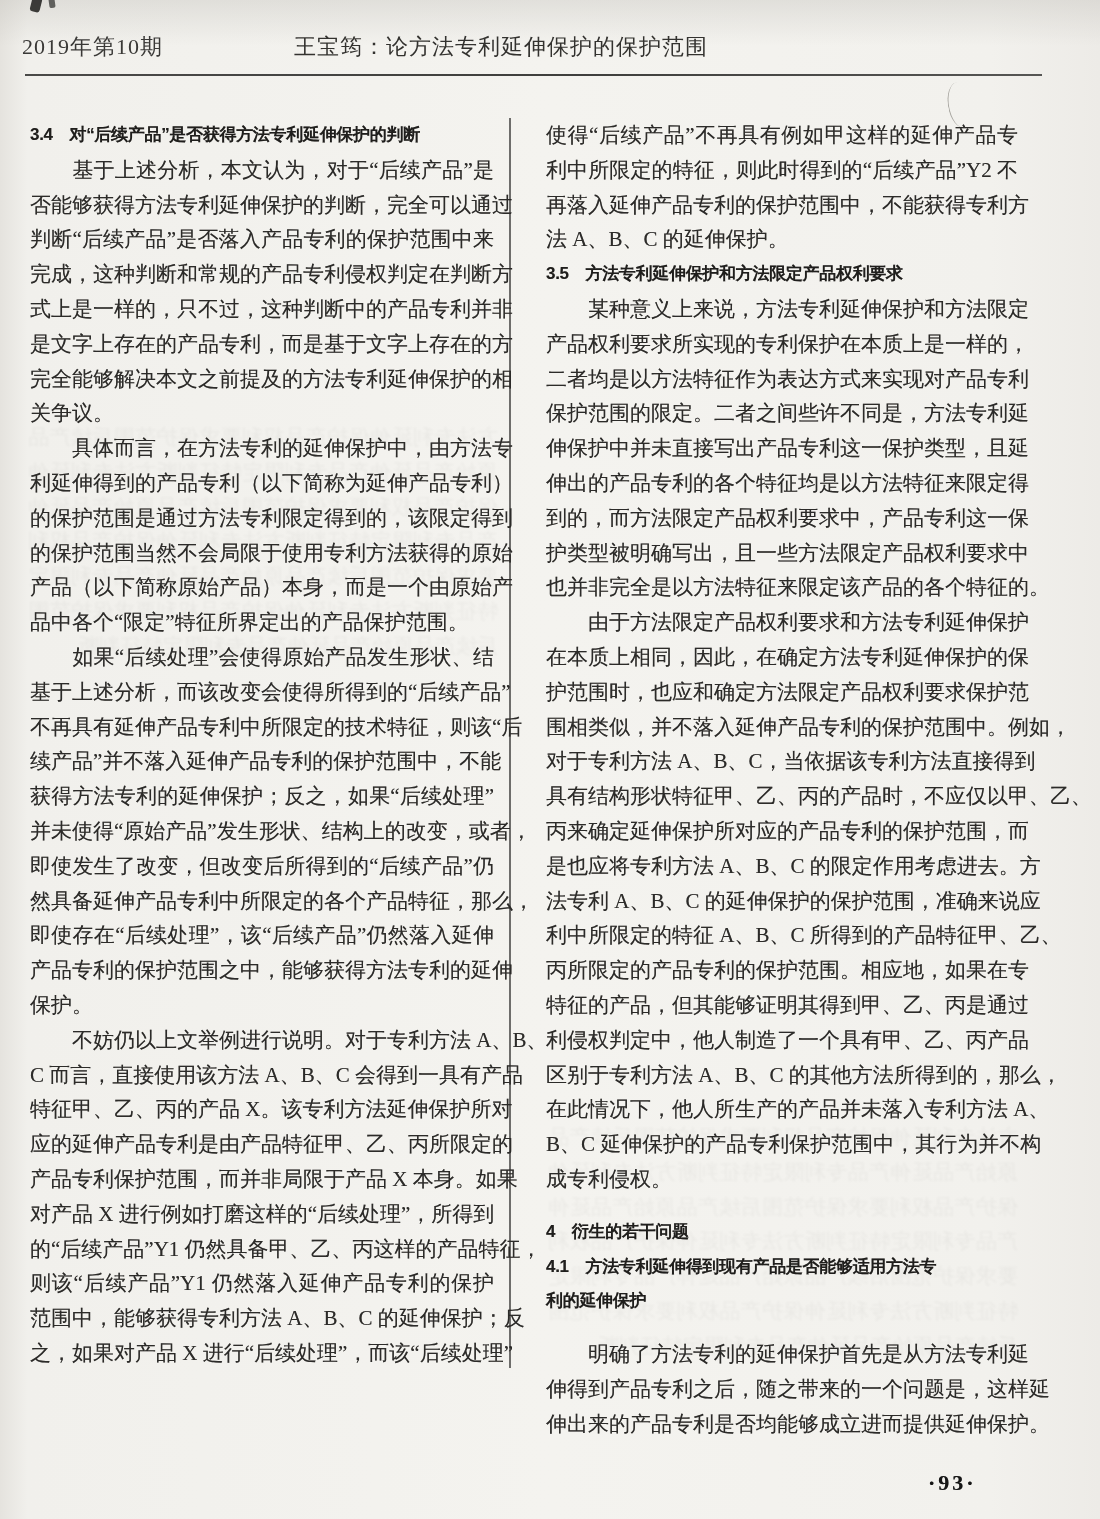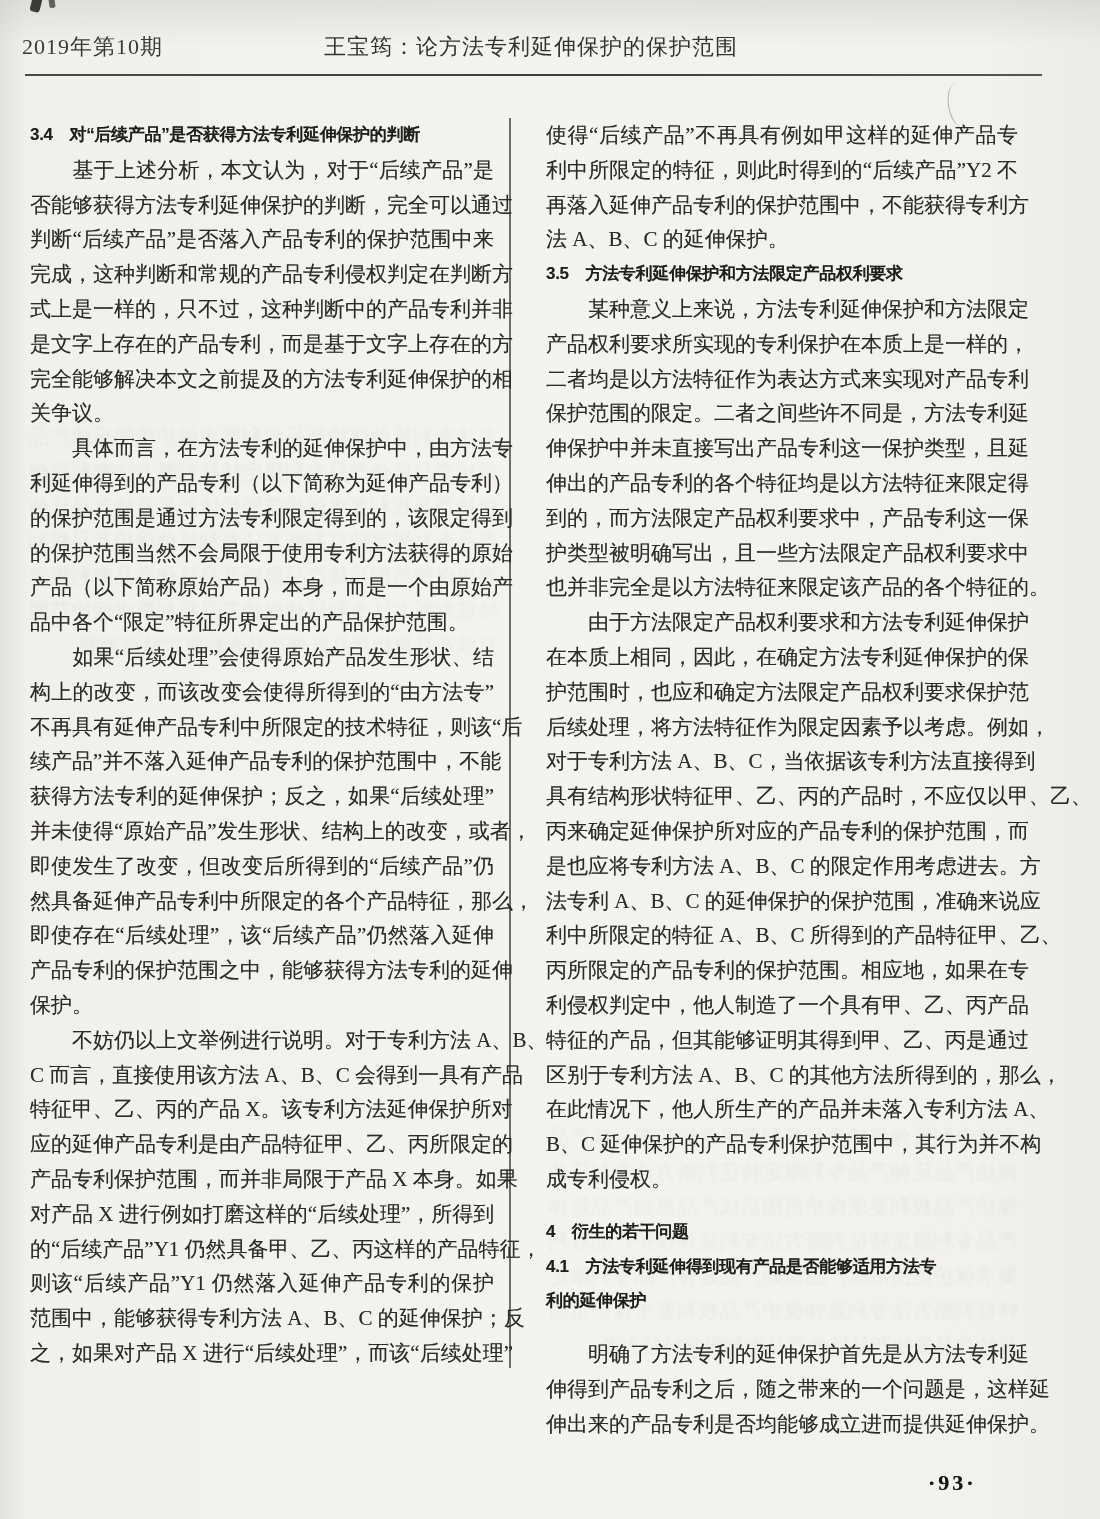--- a/index.html
+++ b/index.html
@@ -14,21 +14,21 @@
       linear-gradient(180deg, rgba(190,188,182,.35) 0%, rgba(190,188,182,0) 3%),
       linear-gradient(90deg, #e5e3de 0%, #f1f0ec 2.5%, #f4f3ef 50%, #f2f1ed 90%, #edebe7 100%);
     color:#2c2b29;
   }
   
   .issue{
     position:absolute;left:22px;top:32px;
     font-size:22px;color:#3a3937;letter-spacing:1px;white-space:nowrap;
   }
   .running-title{
-    position:absolute;left:531px;top:32px;transform:translateX(-50%);
+    position:absolute;left:501px;top:32px;transform:translateX(-50%);
     font-size:22px;color:#33322f;letter-spacing:1px;white-space:nowrap;
   }
   .header-rule{
     position:absolute;left:25px;top:74px;width:1017px;height:2.4px;
     background:linear-gradient(90deg,#4a4a48 0%,#3f3f3d 55%,#565654 100%);
   }
   
   .col-divider{
     position:absolute;left:509px;top:118px;width:1.6px;height:1250px;
     background:#6e6d6b;
@@ -118,21 +118,21 @@
       <div class="blk p">
         <div class="ln">　　具体而言，在方法专利的延伸保护中，由方法专</div>
         <div class="ln">利延伸得到的产品专利（以下简称为延伸产品专利）</div>
         <div class="ln">的保护范围是通过方法专利限定得到的，该限定得到</div>
         <div class="ln">的保护范围当然不会局限于使用专利方法获得的原始</div>
         <div class="ln">产品（以下简称原始产品）本身，而是一个由原始产</div>
         <div class="ln ln-end">品中各个“限定”特征所界定出的产品保护范围。</div>
       </div>
       <div class="blk p">
         <div class="ln">　　如果“后续处理”会使得原始产品发生形状、结</div>
-        <div class="ln">构上的改变，而该改变会使得所得到的“由方法专”</div>
+        <div class="ln">基于上述分析，而该改变会使得所得到的“后续产品”</div>
         <div class="ln">不再具有延伸产品专利中所限定的技术特征，则该“后</div>
         <div class="ln">续产品”并不落入延伸产品专利的保护范围中，不能</div>
         <div class="ln">获得方法专利的延伸保护；反之，如果“后续处理”</div>
         <div class="ln">并未使得“原始产品”发生形状、结构上的改变，或者，</div>
         <div class="ln">即使发生了改变，但改变后所得到的“后续产品”仍</div>
         <div class="ln">然具备延伸产品专利中所限定的各个产品特征，那么，</div>
         <div class="ln">即使存在“后续处理”，该“后续产品”仍然落入延伸</div>
         <div class="ln">产品专利的保护范围之中，能够获得方法专利的延伸</div>
         <div class="ln ln-end">保护。</div>
       </div>
@@ -167,30 +167,30 @@
         <div class="ln">伸保护中并未直接写出产品专利这一保护类型，且延</div>
         <div class="ln">伸出的产品专利的各个特征均是以方法特征来限定得</div>
         <div class="ln">到的，而方法限定产品权利要求中，产品专利这一保</div>
         <div class="ln">护类型被明确写出，且一些方法限定产品权利要求中</div>
         <div class="ln ln-end">也并非完全是以方法特征来限定该产品的各个特征的。</div>
       </div>
       <div class="blk p">
         <div class="ln">　　由于方法限定产品权利要求和方法专利延伸保护</div>
         <div class="ln">在本质上相同，因此，在确定方法专利延伸保护的保</div>
         <div class="ln">护范围时，也应和确定方法限定产品权利要求保护范</div>
-        <div class="ln">后续处理，将方法特征作为限定因素予以考虑。例如，</div>
+        <div class="ln">围相类似，并不落入延伸产品专利的保护范围中。例如，</div>
         <div class="ln">对于专利方法 A、B、C，当依据该专利方法直接得到</div>
         <div class="ln">具有结构形状特征甲、乙、丙的产品时，不应仅以甲、乙、</div>
         <div class="ln">丙来确定延伸保护所对应的产品专利的保护范围，而</div>
         <div class="ln">是也应将专利方法 A、B、C 的限定作用考虑进去。方</div>
         <div class="ln">法专利 A、B、C 的延伸保护的保护范围，准确来说应</div>
         <div class="ln">利中所限定的特征 A、B、C 所得到的产品特征甲、乙、</div>
         <div class="ln">丙所限定的产品专利的保护范围。相应地，如果在专</div>
+        <div class="ln">特征的产品，但其能够证明其得到甲、乙、丙是通过</div>
         <div class="ln">利侵权判定中，他人制造了一个具有甲、乙、丙产品</div>
-        <div class="ln">特征的产品，但其能够证明其得到甲、乙、丙是通过</div>
         <div class="ln">区别于专利方法 A、B、C 的其他方法所得到的，那么，</div>
         <div class="ln">在此情况下，他人所生产的产品并未落入专利方法 A、</div>
         <div class="ln">B、C 延伸保护的产品专利保护范围中，其行为并不构</div>
         <div class="ln ln-end">成专利侵权。</div>
       </div>
       <div class="blk h-major">
         <div class="ln ln-end">4　衍生的若干问题</div>
       </div>
       <div class="blk h-sub-spaced">
         <div class="ln">4.1　方法专利延伸得到现有产品是否能够适用方法专</div>

